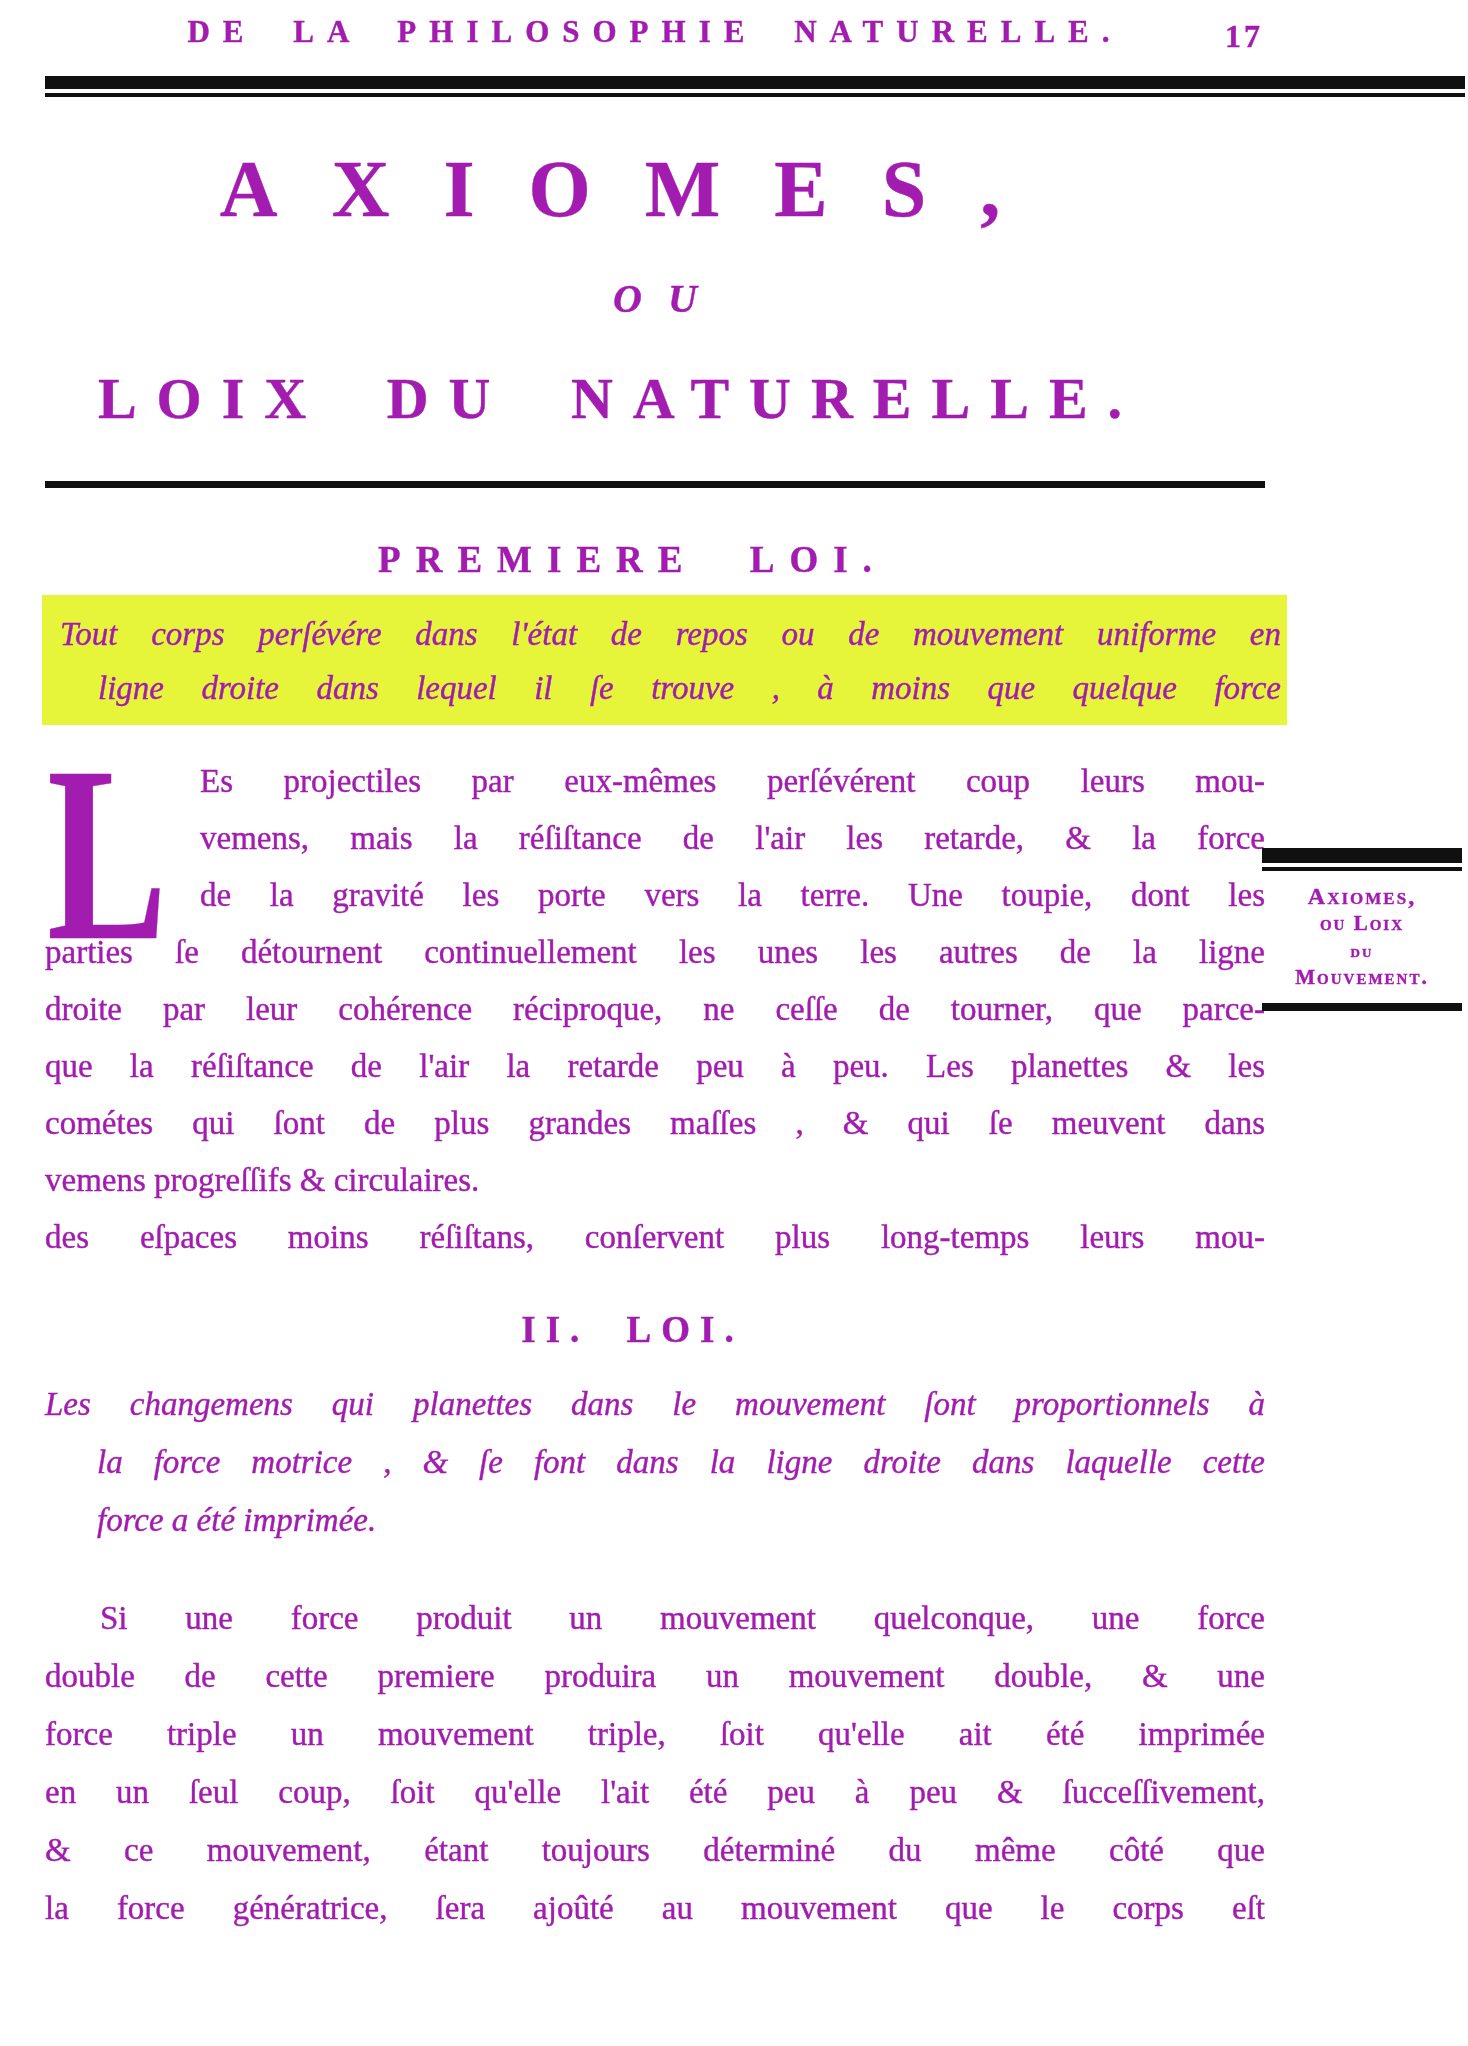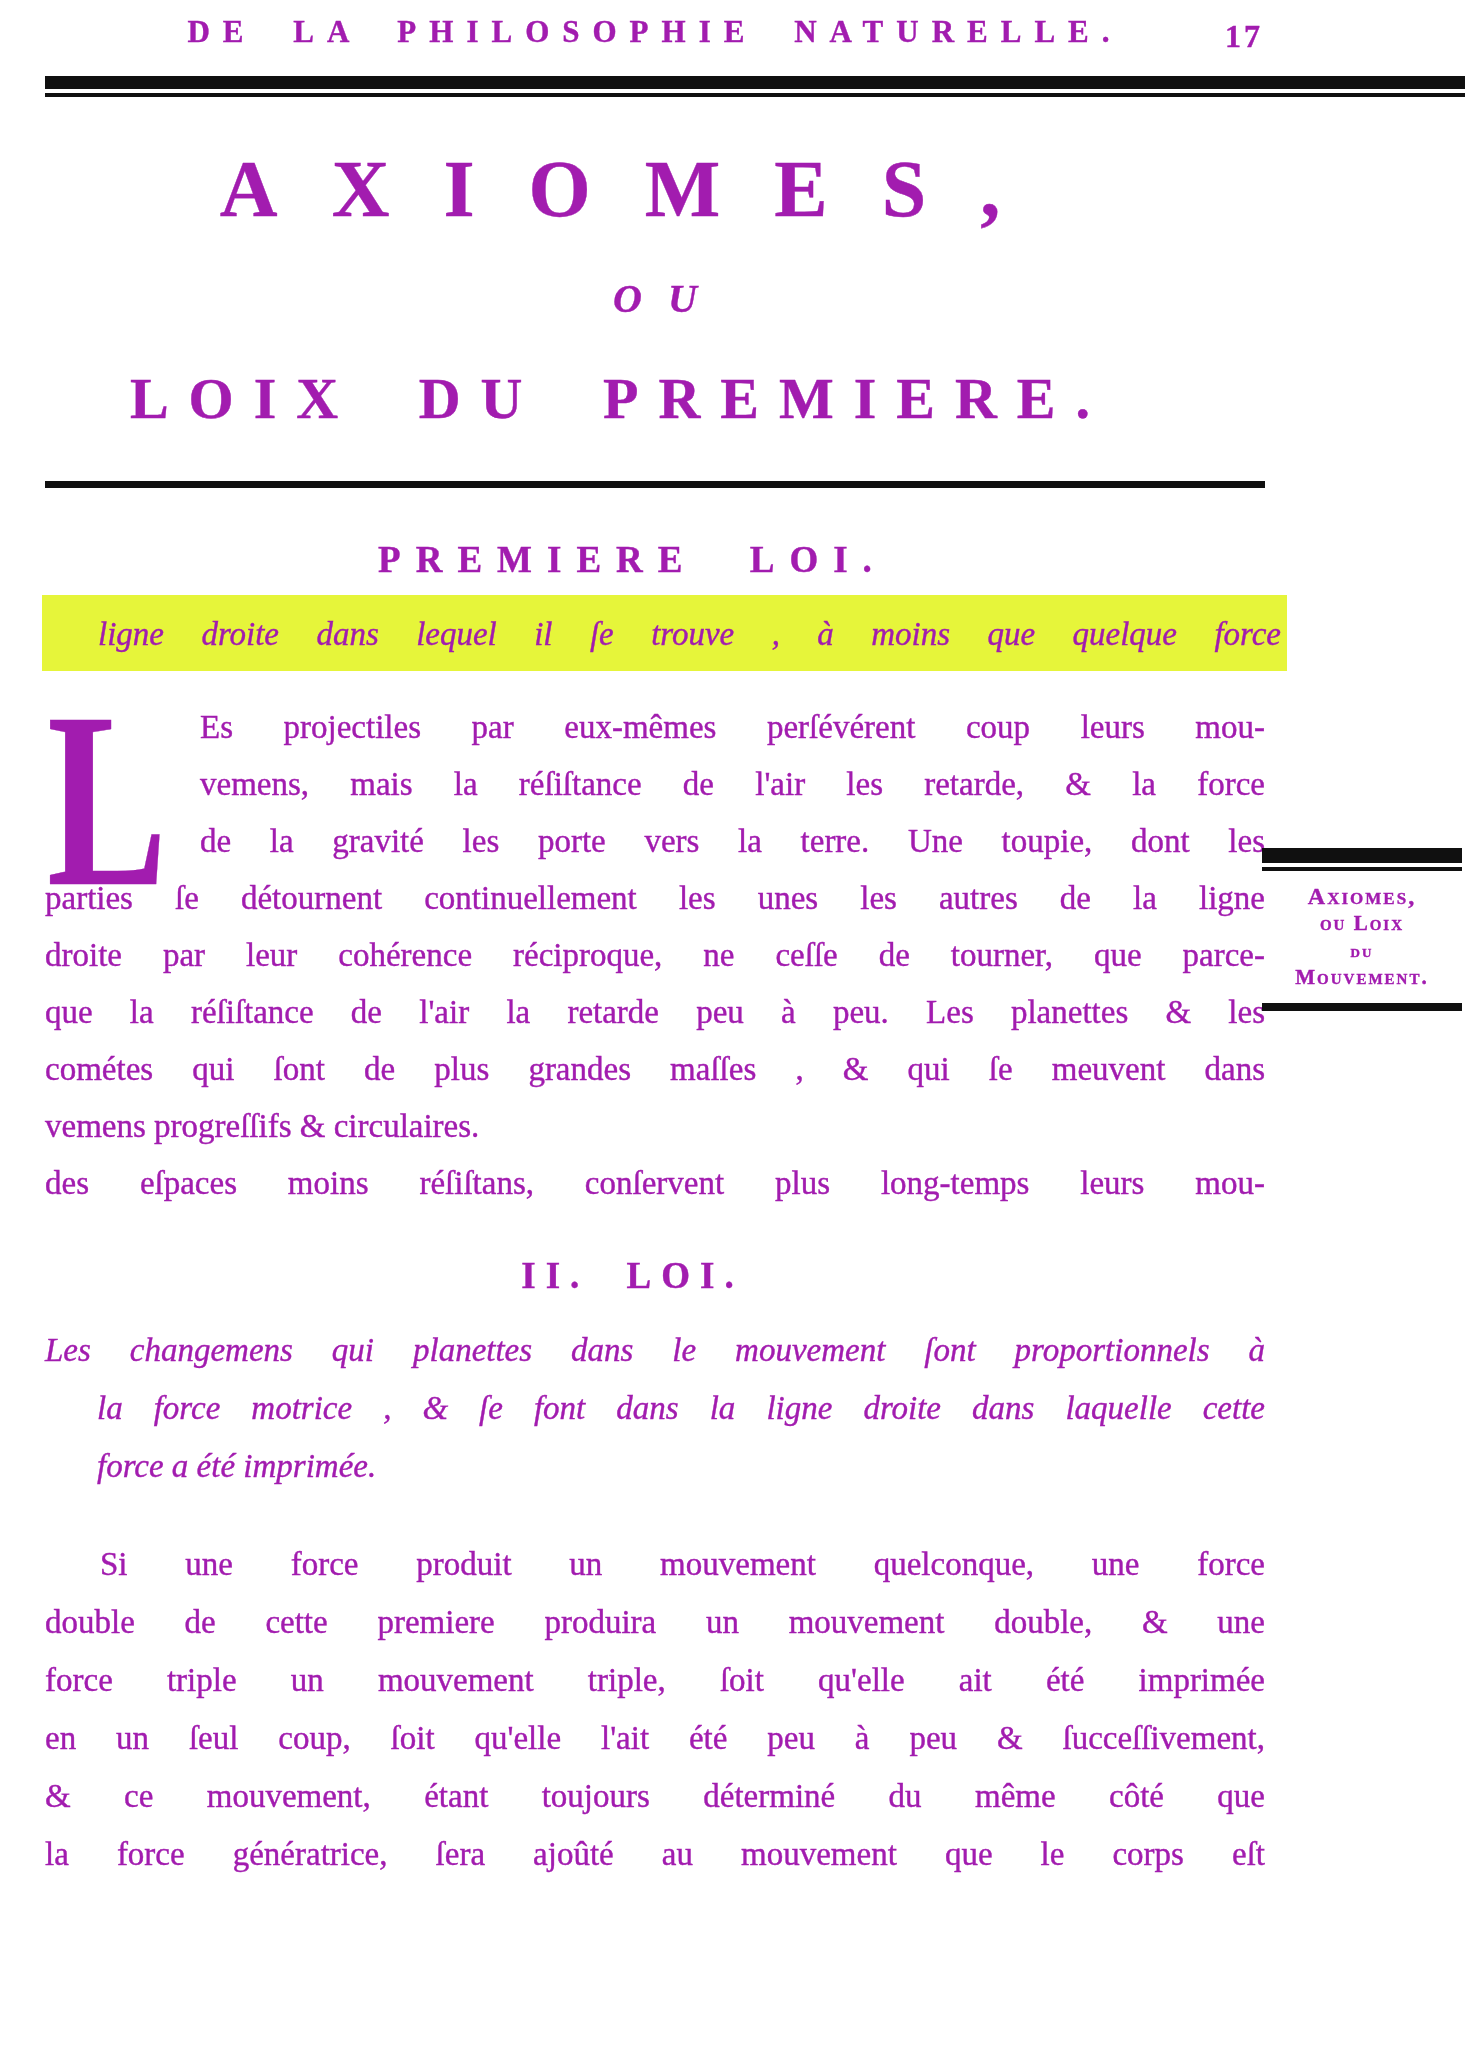--- a/index.html
+++ b/index.html
@@ -85,27 +85,28 @@
     <div class="rh-page">17</div>
   </div>
 
   <div class="double-rule">
     <div class="thick"></div>
     <div class="thin"></div>
   </div>
 
   <div class="main-title col">AXIOMES,</div>
   <div class="title-connector col">OU</div>
-  <div class="subtitle col">LOIX DU PREMIERE.</div>
+  <div class="subtitle col">LOIX DU NATURELLE.</div>
 
   <div class="mid-rule"></div>
 
   <div class="law-heading col">PREMIERE LOI.</div>
 
   <div class="highlight" style="background: rgb(230, 245, 58);">
+    <div class="line j hl-first">Tout corps perſévére dans l'état de repos ou de mouvement uniforme en</div>
     <div class="line j hl-cont">ligne droite dans lequel il ſe trouve , à moins que quelque force</div>
   </div>
 
   <div class="para1 col">
     <span class="dropcap">L</span>
     <div class="line j indent">Es projectiles par eux-mêmes perſévérent coup leurs mou-</div>
     <div class="line j indent">vemens, mais la réſiſtance de l'air les retarde, &amp; la force</div>
     <div class="line j indent">de la gravité les porte vers la terre. Une toupie, dont les</div>
     <div class="line j">parties ſe détournent continuellement les unes les autres de la ligne</div>
     <div class="line j">droite par leur cohérence réciproque, ne ceſſe de tourner, que parce-</div>

